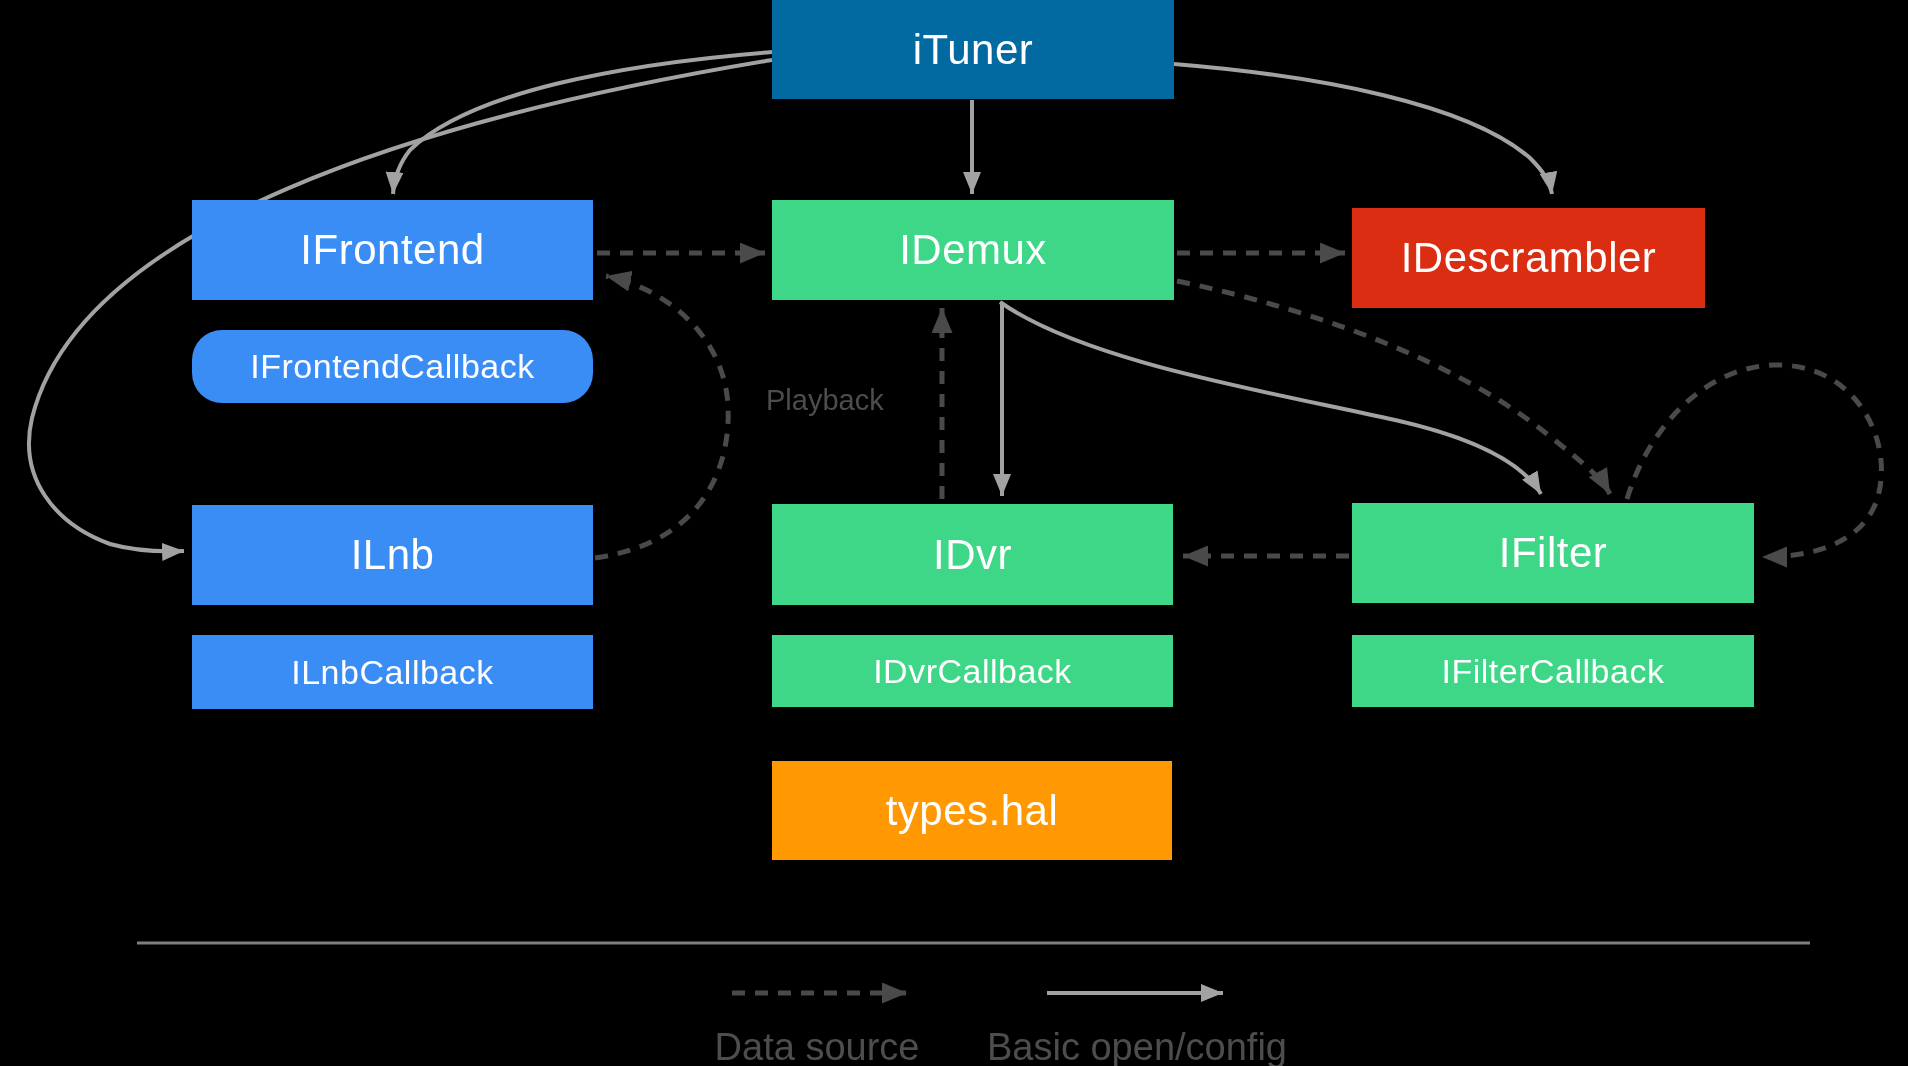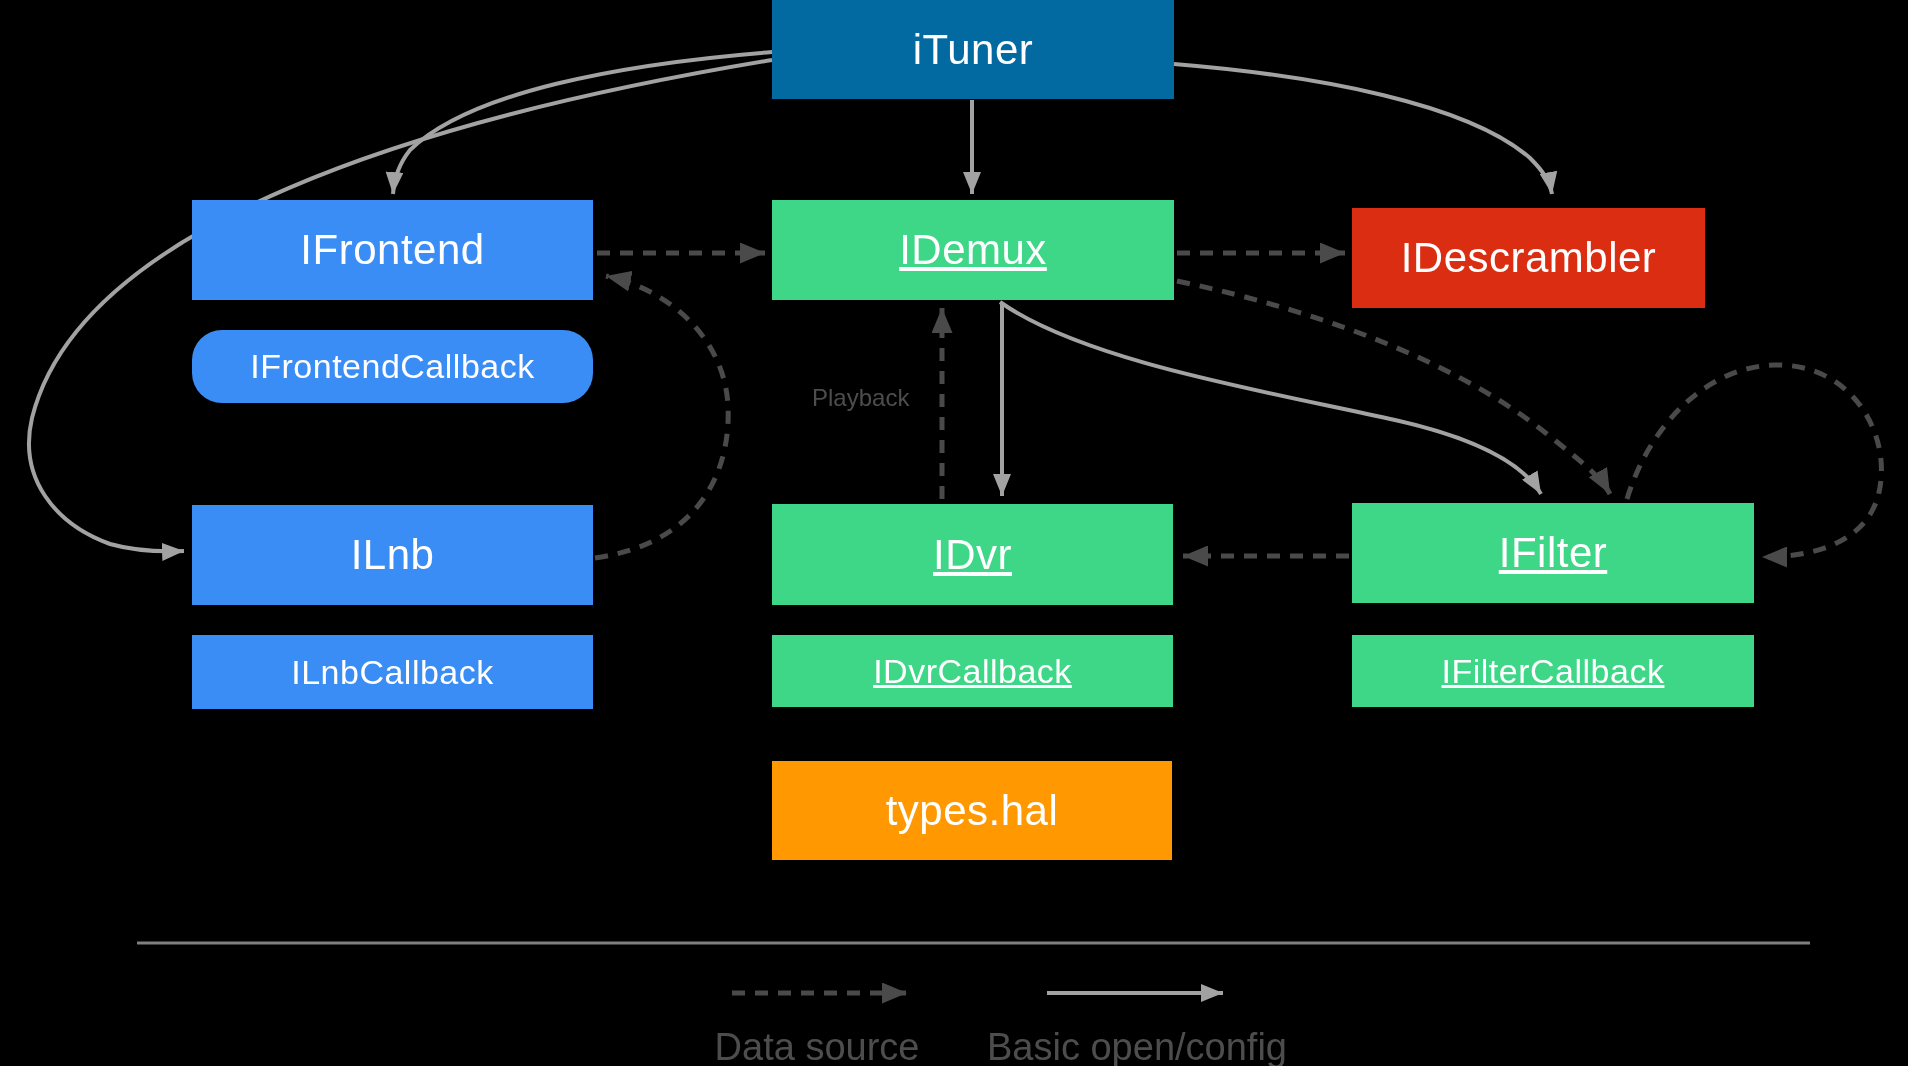--- a/index.html
+++ b/index.html
@@ -24,21 +24,21 @@
     font-size: 42px;
     font-weight: 400;
     letter-spacing: 0.5px;
     z-index: 2;
   }
   .node.small {
     font-size: 34px;
   }
   .purple { background: #0369a1; }
   .blue   { background: #3B8DF6; }
-  .green  { background: #3ED687; text-decoration: underline; }
+  .green  { background: #3ED687; }
   .red    { background: #DA2D12; }
   .orange { background: #FF9801; }
 
   
   .n-ituner            { left: 772px;  top: 0px;   width: 402px; height: 99px;  }
   .n-ifrontend         { left: 192px;  top: 200px; width: 401px; height: 100px; }
   .n-ifrontendcallback { left: 192px;  top: 330px; width: 401px; height: 73px; border-radius: 30px;  }
   .n-idemux            { left: 772px;  top: 200px; width: 402px; height: 100px; }
   .n-idescrambler      { left: 1352px; top: 184px; width: 353px; height: 100px; margin-top: 24px; }
   .n-ilnb              { left: 192px;  top: 505px; width: 401px; height: 100px; }
@@ -71,23 +71,23 @@
     stroke: #7F7F7F;
     stroke-width: 3;
   }
   .float-label {
     position: absolute;
     color: #4D4D4D;
     z-index: 2;
     white-space: nowrap;
   }
   .lbl-playback {
-    left: 812px;
+    left: 766px;
     top: 384px;
-    font-size: 24px;
+    font-size: 29px;
   }
   .lbl-datasource {
     left: 817px;
     top: 1026px;
     transform: translateX(-50%);
     font-size: 38px;
   }
   .lbl-basicopen {
     left: 1137px;
     top: 1026px;

